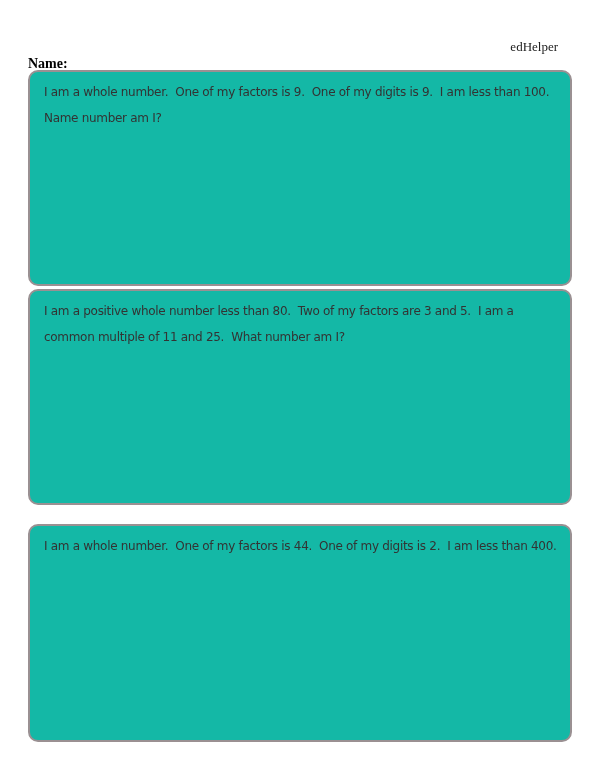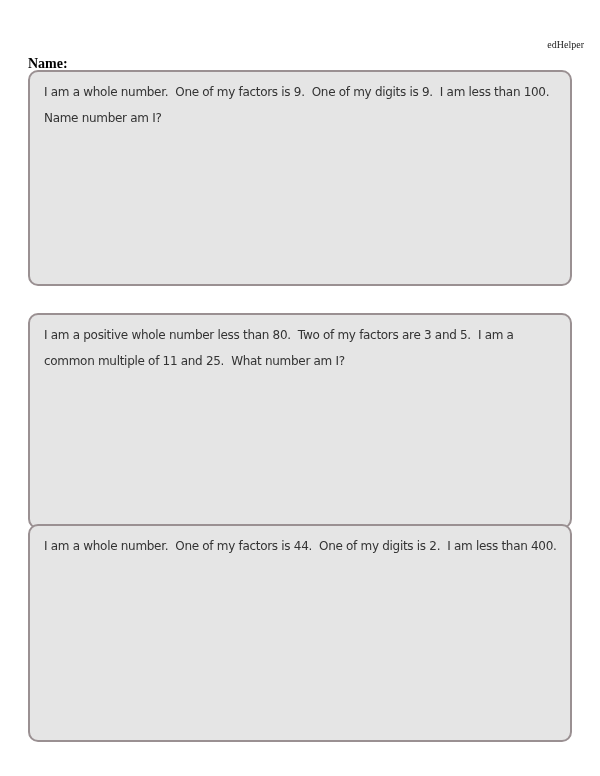--- a/index.html
+++ b/index.html
@@ -8,23 +8,23 @@
     position: relative;
     width: 600px;
     height: 776px;
     background: #ffffff;
     font-family: "DejaVu Sans", sans-serif;
     overflow: hidden;
   }
   .brand {
     position: absolute;
     top: 39px;
-    right: 16px;
+    right: 42px;
     font-family: "Liberation Serif", "DejaVu Serif", serif;
-    font-size: 10px;
+    font-size: 13px;
     color: #1c1c1c;
   }
   .name-row {
     position: absolute;
     left: 28px;
     top: 56px;
     width: 347px;
     height: 18px;
   }
   .name-label {
@@ -43,26 +43,26 @@
     bottom: 1px;
     border-bottom: 2px solid #000000;
   }
   .problem-box {
     position: absolute;
     left: 28px;
     width: 544px;
     height: 216px;
     border: 2px solid #9a9092;
     border-radius: 10px;
-    background: #e5e5e5;
+    background: #14b8a6;
     padding: 7px 12px 0 14px;
     overflow: hidden;
   }
   .box-1 { top: 70px; }
-  .box-2 { top: 313px; }
+  .box-2 { top: 289px; }
   .box-3 { top: 524px; height: 218px; }
   .problem-line {
     font-family: "DejaVu Sans", sans-serif;
     font-size: 12px;
     letter-spacing: -0.3px;
     line-height: 26px;
     color: #333333;
     white-space: pre;
   }
 </style>

